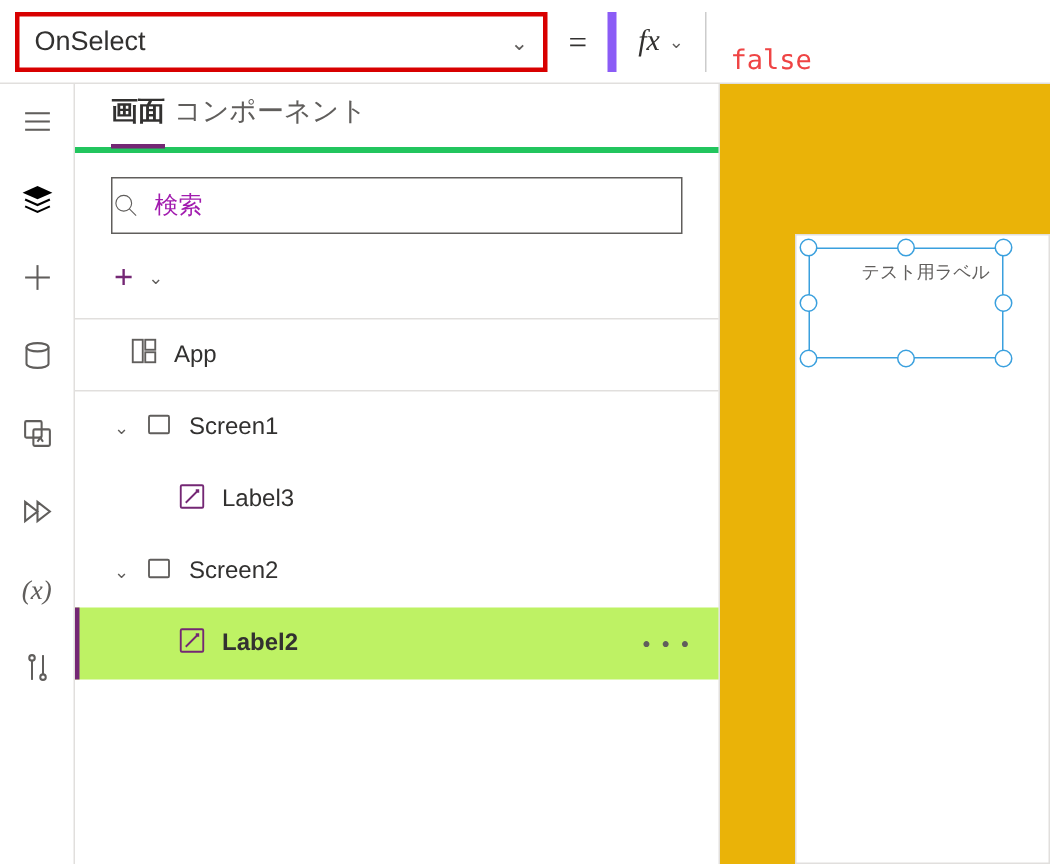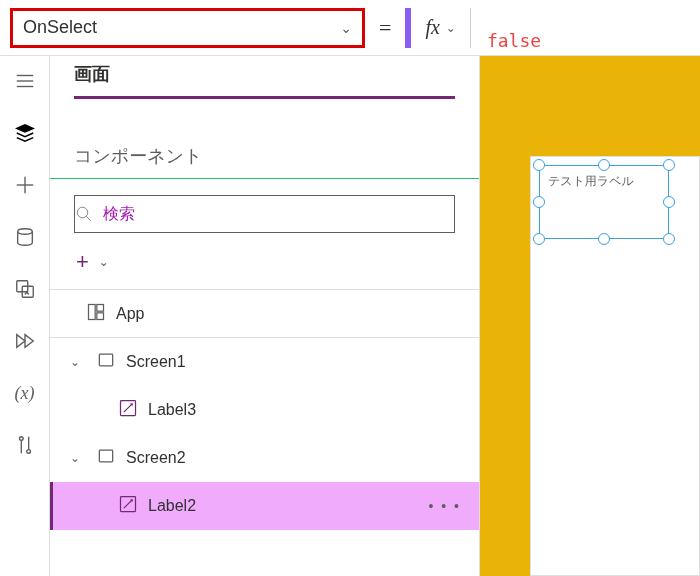--- a/index.html
+++ b/index.html
@@ -4,21 +4,21 @@
 <style>
 * { box-sizing: border-box; }
 body {
   margin: 0;
   font-family: "Segoe UI", "Yu Gothic UI", "Meiryo UI", sans-serif;
   font-size: 14px;
   color: #323130;
   background: #fff;
   overflow: hidden;
 }
-.root { width: 700px; height: 576px; position: relative; }
+.root { width: 700px; height: 576px; position: relative; text-align: right; }
 
 
 .formula-bar {
   height: 56px;
   display: flex;
   align-items: center;
   border-bottom: 1px solid #e1dfdd;
   padding: 0 0 0 10px;
   gap: 10px;
 }
@@ -88,26 +88,25 @@
   padding: 22px 24px 12px 24px;
 }
 .tree-header h1 {
   margin: 0;
   font-size: 26px;
   font-weight: 600;
 }
 .tree-header .close { font-size: 22px; color: #605e5c; font-weight: 300; cursor: pointer; }
 .tabs {
   display: flex;
-  gap: 40px;
+  gap: 6px;
   padding: 0 24px;
   font-size: 18px;
   color: #605e5c;
-  border-bottom: 1px solid #22c55e;
-  flex-direction: column;
+  border-bottom: 4px solid #22c55e;
 }
 .tabs .tab { padding: 6px 0 10px 0; cursor: pointer; }
 .tabs .tab.active { color: #323130; font-weight: 600; border-bottom: 3px solid #742774; margin-bottom: -1px; }
 .search-row { padding: 16px 24px 10px 24px; }
 .search-box {
   border: 1px solid #605e5c;
   height: 38px;
   display: flex;
   align-items: center;
   padding: 0 0;
@@ -134,21 +133,21 @@
   align-items: center;
   height: 48px;
   padding: 0 18px 0 0;
   gap: 10px;
   font-size: 16px;
   position: relative;
 }
 .tree-item.app { padding-left: 36px; border-bottom: 1px solid #e1dfdd; }
 .tree-item.screen { padding-left: 20px; }
 .tree-item.control { padding-left: 68px; }
-.tree-item.selected { background: #f0abfc; }
+.tree-item.selected { background: #bef264; font-weight: bold; }
 .tree-item.selected::before {
   content: "";
   position: absolute;
   left: 0; top: 0; bottom: 0;
   width: 3px;
   background: #742774;
 }
 .tree-item .expand { width: 16px; font-size: 12px; color: #605e5c; }
 .tree-item svg { width: 20px; height: 20px; fill: none; stroke: #605e5c; stroke-width: 1.5; }
 .tree-item .label-icon svg { stroke: #742774; }

